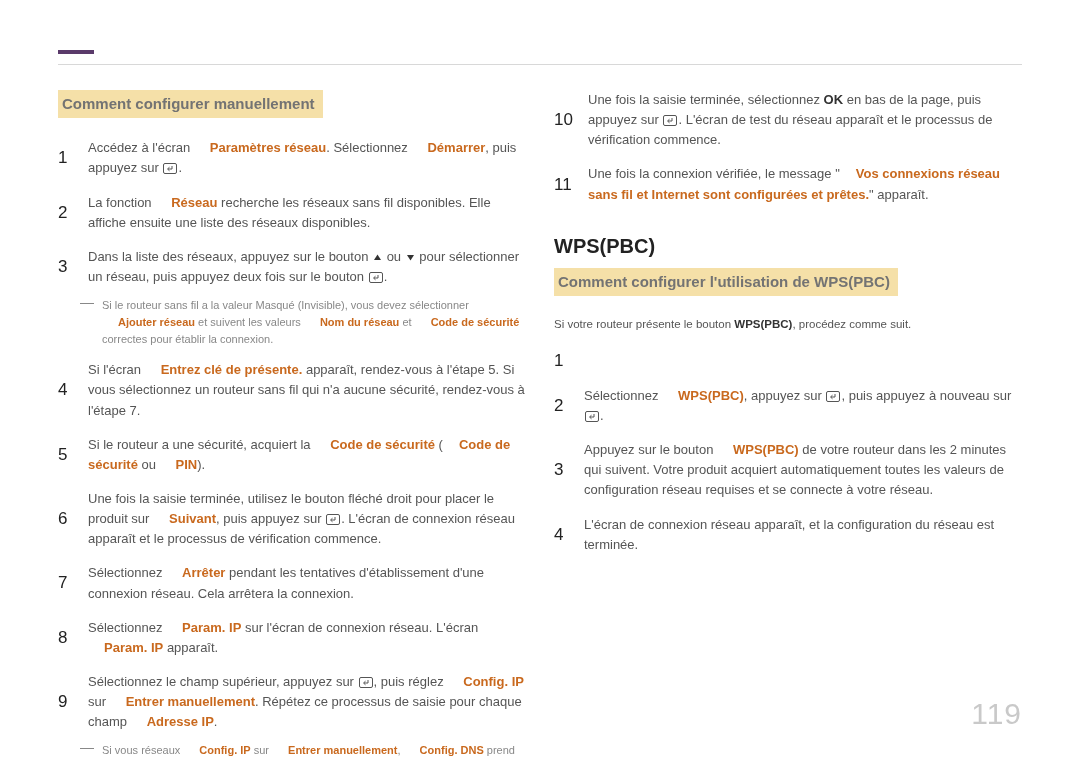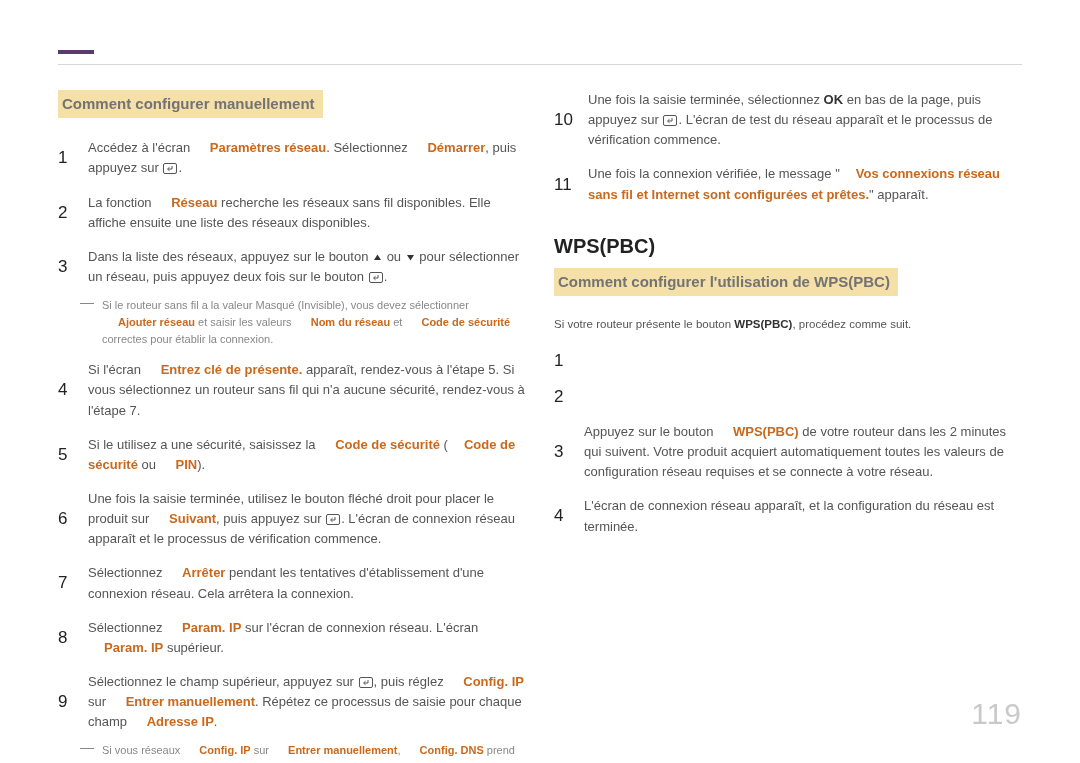--- a/index.html
+++ b/index.html
@@ -178,45 +178,45 @@
               </svg><span> ou </span><svg class="tri" width="9" height="9" viewBox="0 0 9 9">
                 <path d="M1 2 L8 2 L4.5 7.5 Z" fill="#333"></path>
               </svg><span> pour sélectionner un réseau, puis appuyez deux fois sur le bouton </span><svg class="enter-icon" width="14" height="11" viewBox="0 0 14 11">
                 <rect x="0.5" y="0.5" width="13" height="10" rx="1.5" fill="none" stroke="#555" stroke-width="1"></rect>
                 <path d="M9 3 V6 H5" fill="none" stroke="#555" stroke-width="1"></path>
                 <path d="M6.5 4.2 L4.5 6 L6.5 7.8" fill="none" stroke="#555" stroke-width="1"></path>
               </svg><span>.</span></div>
           </li>
           <div class="note">
             <div class="dash"></div>
-            <div class="ntext"><span>Si le routeur sans fil a la valeur Masqué (Invisible), vous devez sélectionner </span><span class="hl">Ajouter réseau</span><span> et saisir les valeurs </span><span class="hl">Nom du réseau</span><span> et </span><span class="hl">Code de sécurité</span><span> correctes pour établir la connexion.</span></div>
+            <div class="ntext"><span>Si le routeur sans fil a la valeur Masqué (Invisible), vous devez sélectionner </span><span class="hl">Ajouter réseau</span><span> et suivent les valeurs </span><span class="hl">Nom du réseau</span><span> et </span><span class="hl">Code de sécurité</span><span> correctes pour établir la connexion.</span></div>
           </div>
           <li>
             <div class="num">4</div>
             <div class="body"><span>Si l'écran </span><span class="hl">Entrez clé de présente.</span><span> apparaît, rendez-vous à l'étape 5. Si vous sélectionnez un routeur sans fil qui n'a aucune sécurité, rendez-vous à l'étape 7.</span></div>
           </li>
           <li>
             <div class="num">5</div>
-            <div class="body"><span>Si le utilisez a une sécurité, saisissez la </span><span class="hl">Code de sécurité</span><span> (</span><span class="hl">Code de sécurité</span><span> ou </span><span class="hl">PIN</span><span>).</span></div>
+            <div class="body"><span>Si le routeur a une sécurité, acquiert la </span><span class="hl">Code de sécurité</span><span> (</span><span class="hl">Code de sécurité</span><span> ou </span><span class="hl">PIN</span><span>).</span></div>
           </li>
           <li>
             <div class="num">6</div>
             <div class="body"><span>Une fois la saisie terminée, utilisez le bouton fléché droit pour placer le produit sur </span><span class="hl">Suivant</span><span>, puis appuyez sur </span><svg class="enter-icon" width="14" height="11" viewBox="0 0 14 11">
                 <rect x="0.5" y="0.5" width="13" height="10" rx="1.5" fill="none" stroke="#555" stroke-width="1"></rect>
                 <path d="M9 3 V6 H5" fill="none" stroke="#555" stroke-width="1"></path>
                 <path d="M6.5 4.2 L4.5 6 L6.5 7.8" fill="none" stroke="#555" stroke-width="1"></path>
               </svg><span>. L'écran de connexion réseau apparaît et le processus de vérification commence.</span></div>
           </li>
           <li>
             <div class="num">7</div>
             <div class="body"><span>Sélectionnez </span><span class="hl">Arrêter</span><span> pendant les tentatives d'établissement d'une connexion réseau. Cela arrêtera la connexion.</span></div>
           </li>
           <li>
             <div class="num">8</div>
-            <div class="body"><span>Sélectionnez </span><span class="hl">Param. IP</span><span> sur l'écran de connexion réseau. L'écran </span><span class="hl">Param. IP</span><span> supérieur.</span></div>
+            <div class="body"><span>Sélectionnez </span><span class="hl">Param. IP</span><span> sur l'écran de connexion réseau. L'écran </span><span class="hl">Param. IP</span><span> apparaît.</span></div>
           </li>
           <li>
             <div class="num">9</div>
             <div class="body"><span>Sélectionnez le champ supérieur, appuyez sur </span><svg class="enter-icon" width="14" height="11" viewBox="0 0 14 11">
                 <rect x="0.5" y="0.5" width="13" height="10" rx="1.5" fill="none" stroke="#555" stroke-width="1"></rect>
                 <path d="M9 3 V6 H5" fill="none" stroke="#555" stroke-width="1"></path>
                 <path d="M6.5 4.2 L4.5 6 L6.5 7.8" fill="none" stroke="#555" stroke-width="1"></path>
               </svg><span>, puis réglez </span><span class="hl">Config. IP</span><span> sur </span><span class="hl">Entrer manuellement</span><span>. Répétez ce processus de saisie pour chaque champ </span><span class="hl">Adresse IP</span><span>.</span></div>
           </li>
           <div class="note">
@@ -244,20 +244,29 @@
 
       <div class="h2">WPS(PBC)</div>
       <div class="section-title">Comment configurer l'utilisation de WPS(PBC)</div>
       <div class="intro"><span>Si votre routeur présente le bouton </span><span class="bold">WPS(PBC)</span><span>, procédez comme suit.</span></div>
       <ol class="steps">
           <li>
             <div class="num">1</div>
           </li>
           <li>
             <div class="num">2</div>
+            <div class="body"><span>Sélectionnez </span><span class="hl">WPS(PBC)</span><span>, appuyez sur </span><svg class="enter-icon" width="14" height="11" viewBox="0 0 14 11">
+                <rect x="0.5" y="0.5" width="13" height="10" rx="1.5" fill="none" stroke="#555" stroke-width="1"></rect>
+                <path d="M9 3 V6 H5" fill="none" stroke="#555" stroke-width="1"></path>
+                <path d="M6.5 4.2 L4.5 6 L6.5 7.8" fill="none" stroke="#555" stroke-width="1"></path>
+              </svg><span>, puis appuyez à nouveau sur </span><svg class="enter-icon" width="14" height="11" viewBox="0 0 14 11">
+                <rect x="0.5" y="0.5" width="13" height="10" rx="1.5" fill="none" stroke="#555" stroke-width="1"></rect>
+                <path d="M9 3 V6 H5" fill="none" stroke="#555" stroke-width="1"></path>
+                <path d="M6.5 4.2 L4.5 6 L6.5 7.8" fill="none" stroke="#555" stroke-width="1"></path>
+              </svg><span>.</span></div>
           </li>
           <li>
             <div class="num">3</div>
             <div class="body"><span>Appuyez sur le bouton </span><span class="hl">WPS(PBC)</span><span> de votre routeur dans les 2 minutes qui suivent. Votre produit acquiert automatiquement toutes les valeurs de configuration réseau requises et se connecte à votre réseau.</span></div>
           </li>
           <li>
             <div class="num">4</div>
             <div class="body"><span>L'écran de connexion réseau apparaît, et la configuration du réseau est terminée.</span></div>
           </li>
         </ol>

